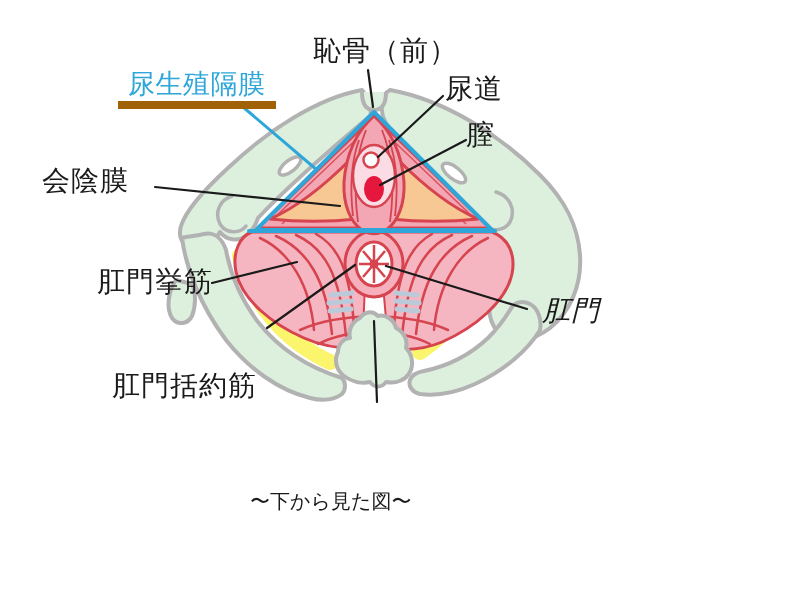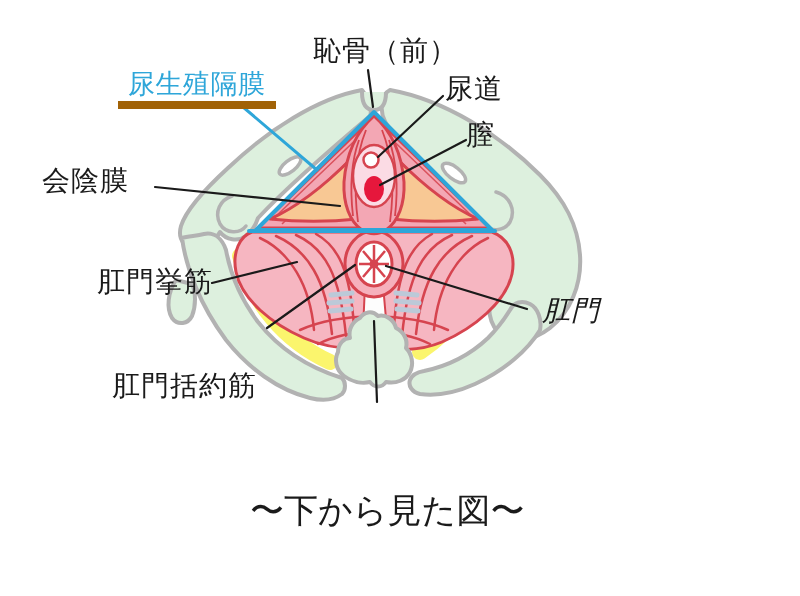--- a/index.html
+++ b/index.html
@@ -23,21 +23,21 @@
   .lbl-blue{
     color:#2ea6d9;
     font-size:27px;
     border-bottom:8px solid #a16207;
     padding:0 10px 3px 10px;
     letter-spacing:0.5px;
   }
   .caption{
     position:absolute;
     color:#1a1a1a;
-    font-size:34px;
+    font-size:20px;
     letter-spacing:0px;
     white-space:nowrap;
   }
 </style>
 </head>
 <body>
 
 <div class="stage">
 
   <svg class="artwork" width="800" height="596" viewBox="0 0 800 596">

